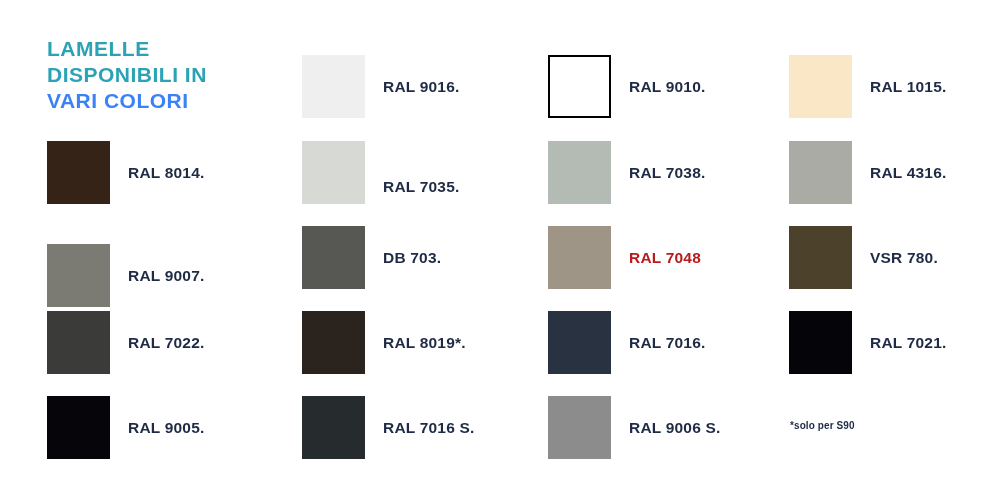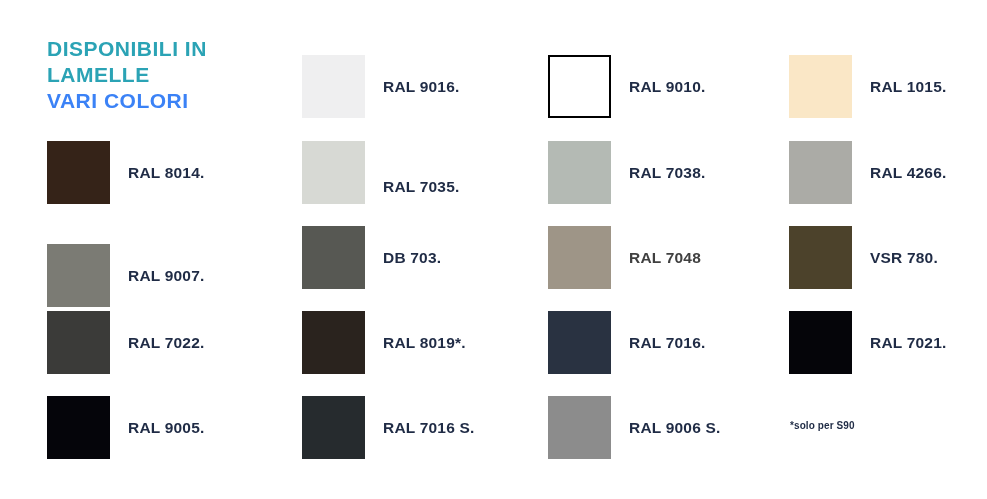--- a/index.html
+++ b/index.html
@@ -79,22 +79,22 @@
     white-space: nowrap;
     letter-spacing: 0.1px;
   }
 </style>
 </head>
 <body>
 
 <div id="board">
 
   <div class="title-block">
+    <div class="title-line" style="color: rgb(43, 163, 181);">LAMELLE</div>
     <div class="title-line" style="color: rgb(43, 163, 181);">DISPONIBILI IN</div>
-    <div class="title-line" style="color: rgb(43, 163, 181);">LAMELLE</div>
     <div class="title-line" style="color: #3b82f6;">VARI COLORI</div>
   </div>
 
   <div class="grid" id="swatch-grid">
       <div class="cell" style="left: 302px; top: 55px;">
         <div class="swatch" style="background: rgb(239, 239, 240);"></div>
         <div class="cell-label" style="color: rgb(31, 43, 69);">RAL 9016.</div>
       </div>
       <div class="cell" style="left: 548px; top: 55px;">
         <div class="swatch bordered" style="background: rgb(255, 255, 255);"></div>
@@ -111,33 +111,33 @@
       <div class="cell" style="left: 302px; top: 141px;">
         <div class="swatch" style="background: rgb(215, 217, 212);"></div>
         <div class="cell-label" style="color: rgb(31, 43, 69); margin-top: 29px;">RAL 7035.</div>
       </div>
       <div class="cell" style="left: 548px; top: 141px;">
         <div class="swatch" style="background: rgb(180, 186, 180);"></div>
         <div class="cell-label" style="color: rgb(31, 43, 69);">RAL 7038.</div>
       </div>
       <div class="cell" style="left: 789px; top: 141px;">
         <div class="swatch" style="background: rgb(171, 171, 166);"></div>
-        <div class="cell-label" style="color: rgb(31, 43, 69);">RAL 4266.</div>
+        <div class="cell-label" style="color: rgb(31, 43, 69);">RAL 4316.</div>
       </div>
       <div class="cell" style="left: 47px; top: 244px;">
         <div class="swatch" style="background: rgb(123, 123, 116);"></div>
         <div class="cell-label" style="color: rgb(31, 43, 69);">RAL 9007.</div>
       </div>
       <div class="cell" style="left: 302px; top: 226px;">
         <div class="swatch" style="background: rgb(87, 88, 83);"></div>
         <div class="cell-label" style="color: rgb(31, 43, 69);">DB 703.</div>
       </div>
       <div class="cell" style="left: 548px; top: 226px;">
         <div class="swatch" style="background: rgb(158, 149, 135);"></div>
-        <div class="cell-label" style="color: #404040;">RAL 7048</div>
+        <div class="cell-label" style="color: #b91c1c;">RAL 7048</div>
       </div>
       <div class="cell" style="left: 789px; top: 226px;">
         <div class="swatch" style="background: rgb(76, 66, 43);"></div>
         <div class="cell-label" style="color: rgb(31, 43, 69);">VSR 780.</div>
       </div>
       <div class="cell" style="left: 47px; top: 311px;">
         <div class="swatch" style="background: rgb(59, 59, 57);"></div>
         <div class="cell-label" style="color: rgb(31, 43, 69);">RAL 7022.</div>
       </div>
       <div class="cell" style="left: 302px; top: 311px;">

